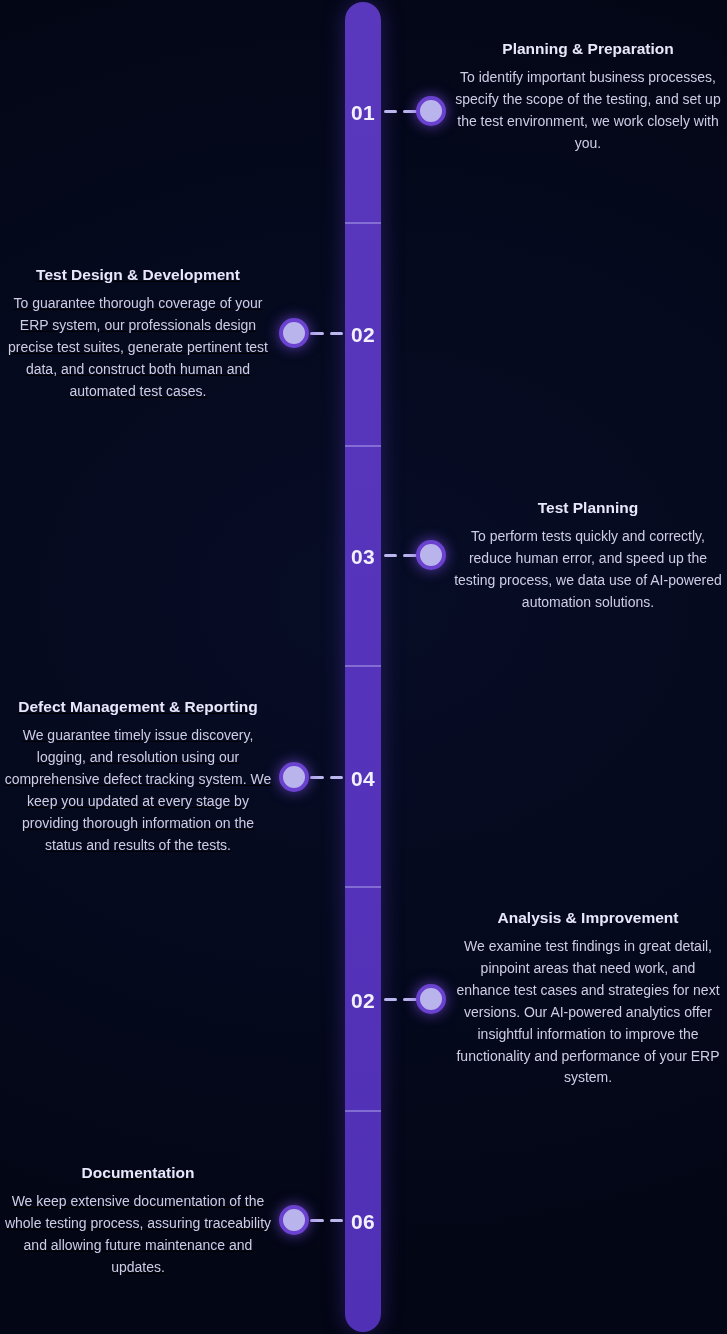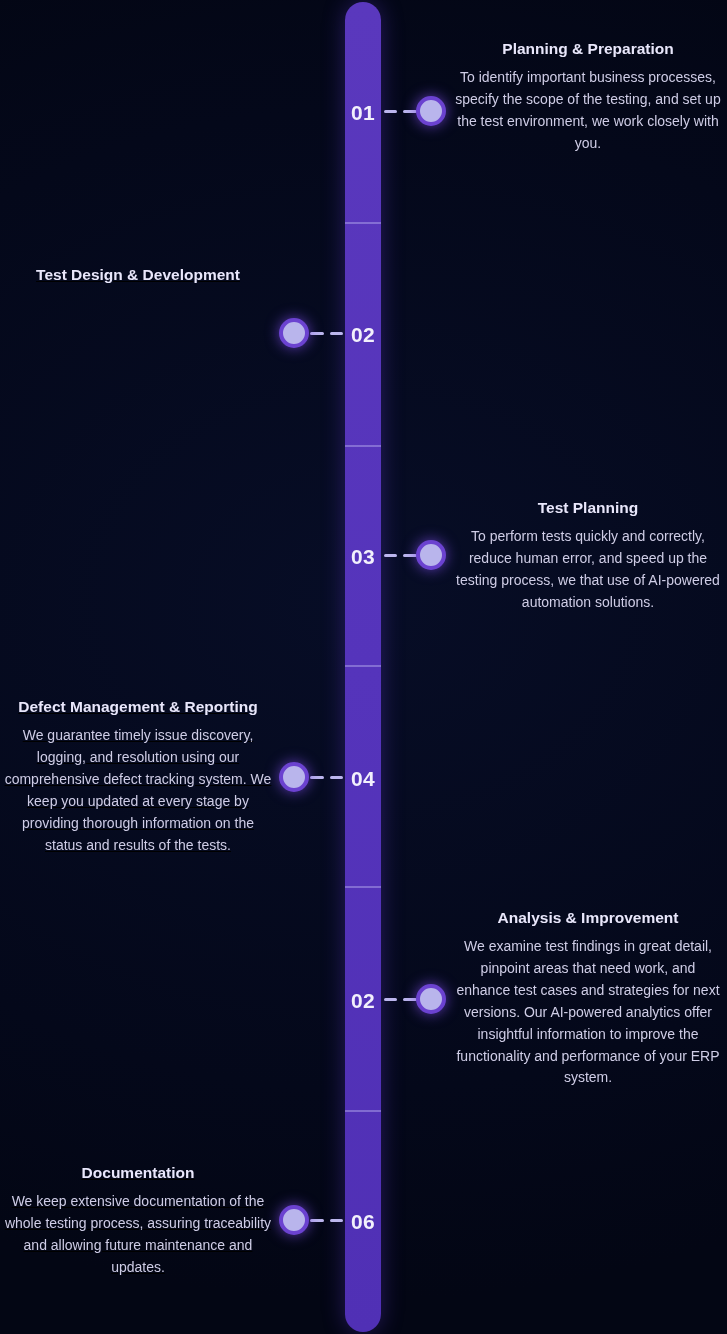--- a/index.html
+++ b/index.html
@@ -113,29 +113,30 @@
     <div class="panel-title">Planning &amp; Preparation</div>
     <div class="panel-body">To identify important business processes, specify the scope of the testing, and set up the test environment, we work closely with you.</div>
   </div>
 
   <div class="step-number" style="top:324px">02</div>
   <div class="dash" style="left:330px; top:332px; width:13px"></div>
   <div class="dash" style="left:310px; top:332px; width:14px"></div>
   <div class="marker" style="left:279px; top:318px"></div>
   <div class="panel left" style="top:265px">
     <div class="panel-title">Test Design &amp; Development</div>
+    <div class="panel-body">To guarantee thorough coverage of your ERP system, our professionals design precise test suites, generate pertinent test data, and construct both human and automated test cases.</div>
   </div>
 
   <div class="step-number" style="top:546px">03</div>
   <div class="dash" style="left:384px; top:554px; width:13px"></div>
   <div class="dash" style="left:403px; top:554px; width:14px"></div>
   <div class="marker" style="left:416px; top:540px"></div>
   <div class="panel right" style="top:498px">
     <div class="panel-title">Test Planning</div>
-    <div class="panel-body">To perform tests quickly and correctly, reduce human error, and speed up the testing process, we that use of AI-powered automation solutions.</div>
+    <div class="panel-body">To perform tests quickly and correctly, reduce human error, and speed up the testing process, we data use of AI-powered automation solutions.</div>
   </div>
 
   <div class="step-number" style="top:768px">04</div>
   <div class="dash" style="left:330px; top:776px; width:13px"></div>
   <div class="dash" style="left:310px; top:776px; width:14px"></div>
   <div class="marker" style="left:279px; top:762px"></div>
   <div class="panel left" style="top:697px">
     <div class="panel-title">Defect Management &amp; Reporting</div>
     <div class="panel-body">We guarantee timely issue discovery, logging, and resolution using our comprehensive defect tracking system. We keep you updated at every stage by providing thorough information on the status and results of the tests.</div>
   </div>

